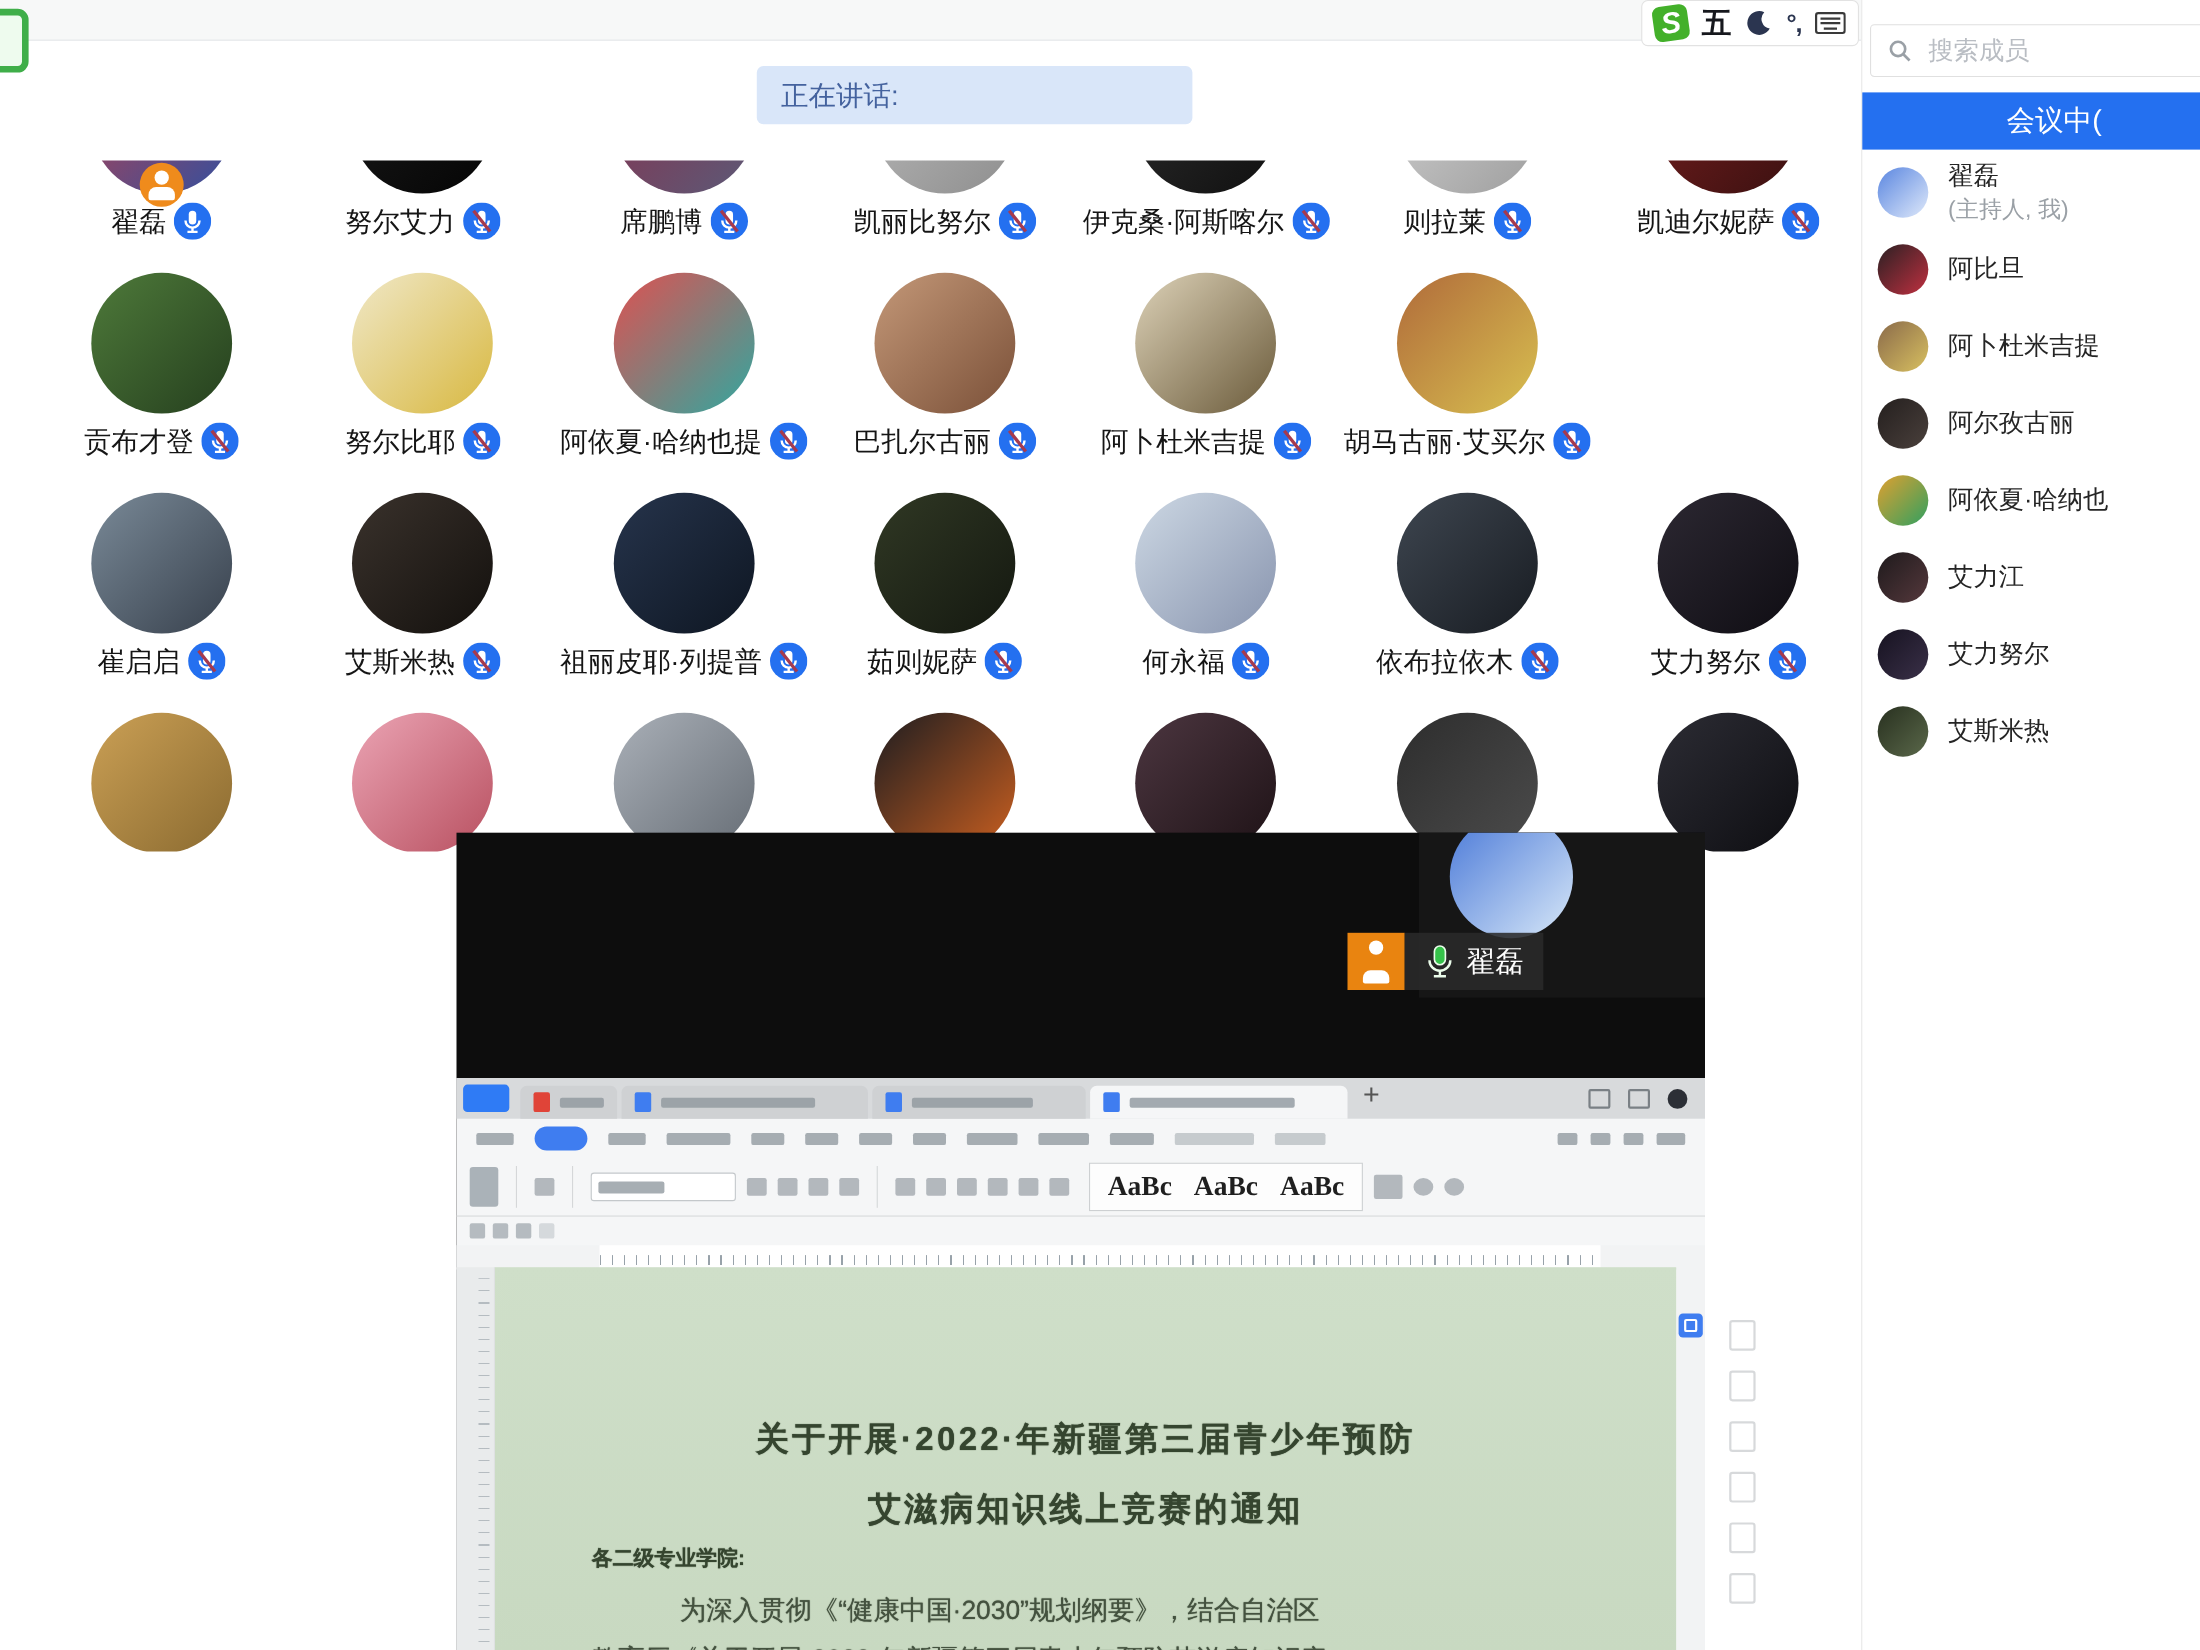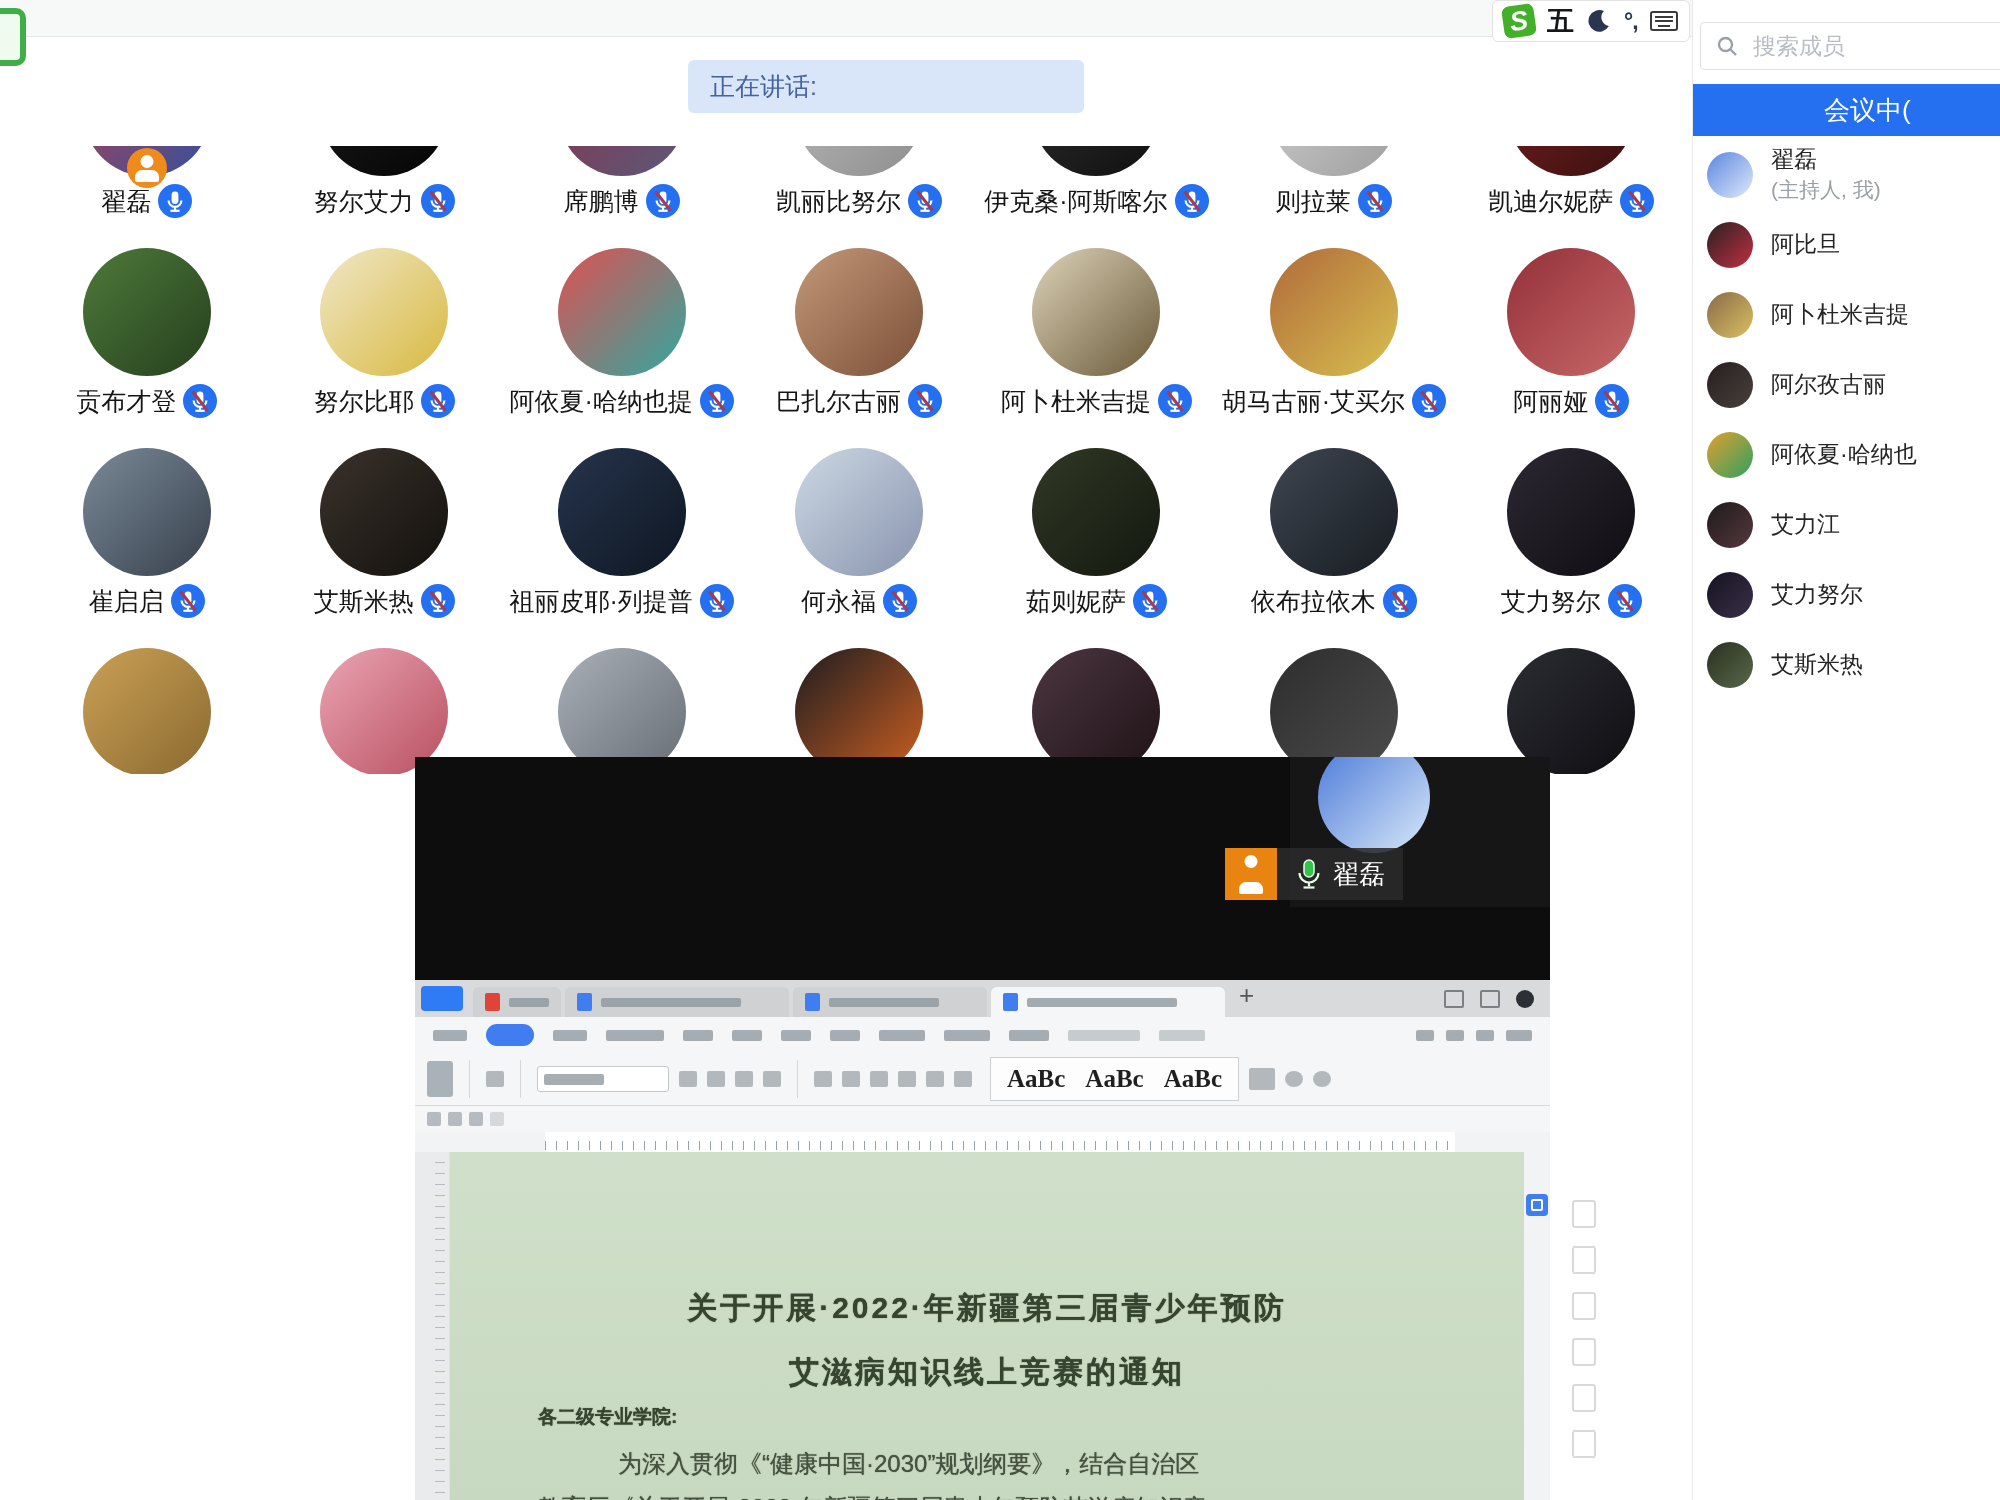--- a/index.html
+++ b/index.html
@@ -357,36 +357,20 @@
       <svg class="mic" viewBox="0 0 34 34">
         <circle cx="17" cy="17" r="17" fill="#2470f0"></circle>
         <rect x="13.6" y="7.5" width="6.8" height="12.5" rx="3.4" fill="#fff"></rect>
         <path d="M10.6 16.5a6.4 6.4 0 0 0 12.8 0" fill="none" stroke="#fff" stroke-width="2.2"></path>
         <line x1="17" y1="23.2" x2="17" y2="26" stroke="#fff" stroke-width="2.2"></line>
         <line x1="12.4" y1="26.8" x2="21.6" y2="26.8" stroke="#fff" stroke-width="2.2"></line>
         <line class="slash" x1="9.5" y1="7.5" x2="24.5" y2="26.5" stroke="#a63a4e" stroke-width="3"></line>
       </svg>
     </div>
   </div>
-          <div class="cell">
-    <div class="avatar" style="background: linear-gradient(135deg, rgb(147, 48, 58), rgb(200, 104, 104));">
-      
-    </div>
-    <div class="name-row">
-      <span class="p-name">阿丽娅</span>
-      <svg class="mic" viewBox="0 0 34 34">
-        <circle cx="17" cy="17" r="17" fill="#2470f0"></circle>
-        <rect x="13.6" y="7.5" width="6.8" height="12.5" rx="3.4" fill="#fff"></rect>
-        <path d="M10.6 16.5a6.4 6.4 0 0 0 12.8 0" fill="none" stroke="#fff" stroke-width="2.2"></path>
-        <line x1="17" y1="23.2" x2="17" y2="26" stroke="#fff" stroke-width="2.2"></line>
-        <line x1="12.4" y1="26.8" x2="21.6" y2="26.8" stroke="#fff" stroke-width="2.2"></line>
-        <line class="slash" x1="9.5" y1="7.5" x2="24.5" y2="26.5" stroke="#a63a4e" stroke-width="3"></line>
-      </svg>
-    </div>
-  </div>
         </div>
         <div class="grid-row">
           <div class="cell">
     <div class="avatar" style="background: linear-gradient(135deg, rgb(122, 138, 152), rgb(55, 64, 76));">
       
     </div>
     <div class="name-row">
       <span class="p-name">崔启启</span>
       <svg class="mic" viewBox="0 0 34 34">
         <circle cx="17" cy="17" r="17" fill="#2470f0"></circle>
@@ -424,41 +408,41 @@
         <circle cx="17" cy="17" r="17" fill="#2470f0"></circle>
         <rect x="13.6" y="7.5" width="6.8" height="12.5" rx="3.4" fill="#fff"></rect>
         <path d="M10.6 16.5a6.4 6.4 0 0 0 12.8 0" fill="none" stroke="#fff" stroke-width="2.2"></path>
         <line x1="17" y1="23.2" x2="17" y2="26" stroke="#fff" stroke-width="2.2"></line>
         <line x1="12.4" y1="26.8" x2="21.6" y2="26.8" stroke="#fff" stroke-width="2.2"></line>
         <line class="slash" x1="9.5" y1="7.5" x2="24.5" y2="26.5" stroke="#a63a4e" stroke-width="3"></line>
       </svg>
     </div>
   </div>
           <div class="cell">
+    <div class="avatar" style="background: linear-gradient(135deg, rgb(48, 56, 36), rgb(20, 24, 16));">
+      
+    </div>
+    <div class="name-row">
+      <span class="p-name">茹则妮萨</span>
+      <svg class="mic" viewBox="0 0 34 34">
+        <circle cx="17" cy="17" r="17" fill="#2470f0"></circle>
+        <rect x="13.6" y="7.5" width="6.8" height="12.5" rx="3.4" fill="#fff"></rect>
+        <path d="M10.6 16.5a6.4 6.4 0 0 0 12.8 0" fill="none" stroke="#fff" stroke-width="2.2"></path>
+        <line x1="17" y1="23.2" x2="17" y2="26" stroke="#fff" stroke-width="2.2"></line>
+        <line x1="12.4" y1="26.8" x2="21.6" y2="26.8" stroke="#fff" stroke-width="2.2"></line>
+        <line class="slash" x1="9.5" y1="7.5" x2="24.5" y2="26.5" stroke="#a63a4e" stroke-width="3"></line>
+      </svg>
+    </div>
+  </div>
+          <div class="cell">
     <div class="avatar" style="background: linear-gradient(135deg, rgb(205, 216, 228), rgb(136, 148, 174));">
       
     </div>
     <div class="name-row">
       <span class="p-name">何永福</span>
-      <svg class="mic" viewBox="0 0 34 34">
-        <circle cx="17" cy="17" r="17" fill="#2470f0"></circle>
-        <rect x="13.6" y="7.5" width="6.8" height="12.5" rx="3.4" fill="#fff"></rect>
-        <path d="M10.6 16.5a6.4 6.4 0 0 0 12.8 0" fill="none" stroke="#fff" stroke-width="2.2"></path>
-        <line x1="17" y1="23.2" x2="17" y2="26" stroke="#fff" stroke-width="2.2"></line>
-        <line x1="12.4" y1="26.8" x2="21.6" y2="26.8" stroke="#fff" stroke-width="2.2"></line>
-        <line class="slash" x1="9.5" y1="7.5" x2="24.5" y2="26.5" stroke="#a63a4e" stroke-width="3"></line>
-      </svg>
-    </div>
-  </div>
-          <div class="cell">
-    <div class="avatar" style="background: linear-gradient(135deg, rgb(48, 56, 36), rgb(20, 24, 16));">
-      
-    </div>
-    <div class="name-row">
-      <span class="p-name">茹则妮萨</span>
       <svg class="mic" viewBox="0 0 34 34">
         <circle cx="17" cy="17" r="17" fill="#2470f0"></circle>
         <rect x="13.6" y="7.5" width="6.8" height="12.5" rx="3.4" fill="#fff"></rect>
         <path d="M10.6 16.5a6.4 6.4 0 0 0 12.8 0" fill="none" stroke="#fff" stroke-width="2.2"></path>
         <line x1="17" y1="23.2" x2="17" y2="26" stroke="#fff" stroke-width="2.2"></line>
         <line x1="12.4" y1="26.8" x2="21.6" y2="26.8" stroke="#fff" stroke-width="2.2"></line>
         <line class="slash" x1="9.5" y1="7.5" x2="24.5" y2="26.5" stroke="#a63a4e" stroke-width="3"></line>
       </svg>
     </div>
   </div>

